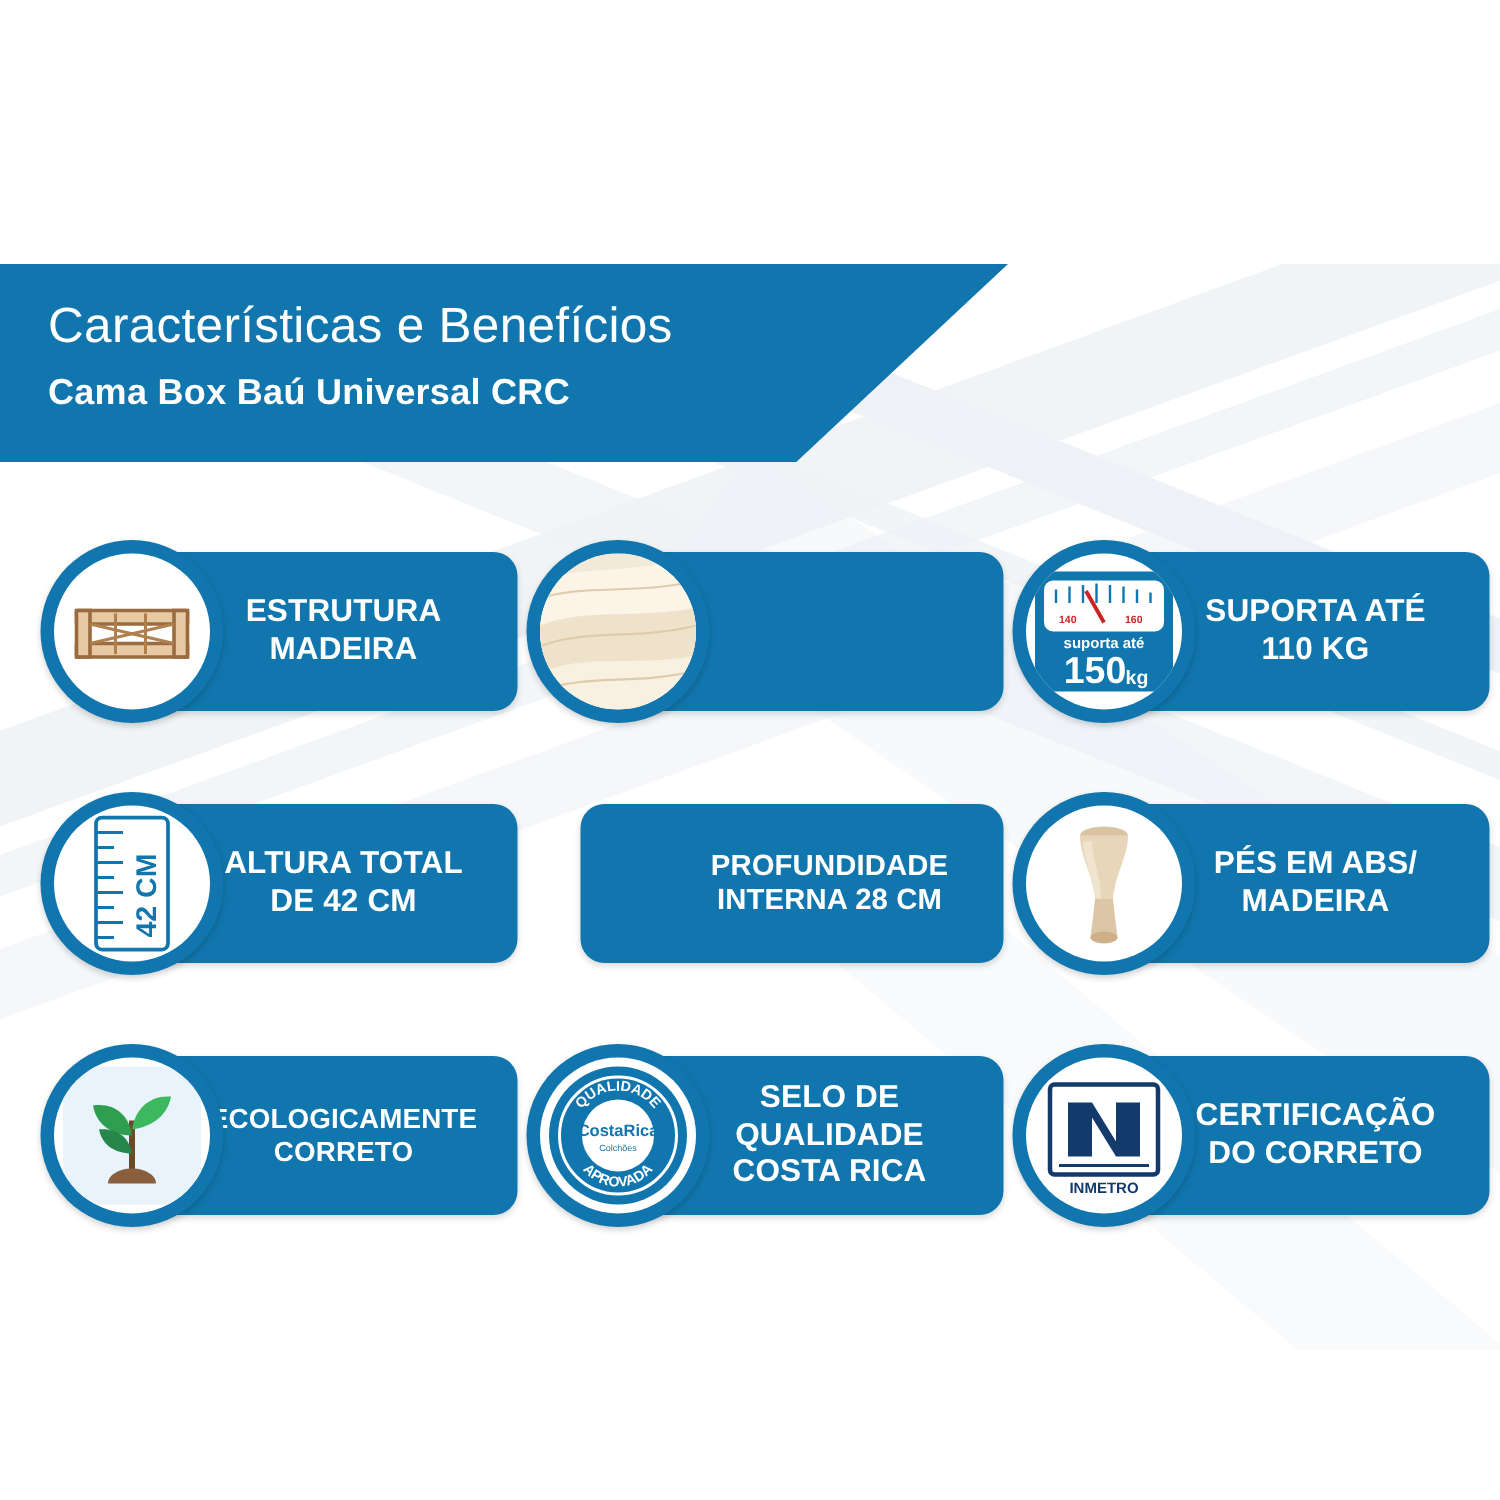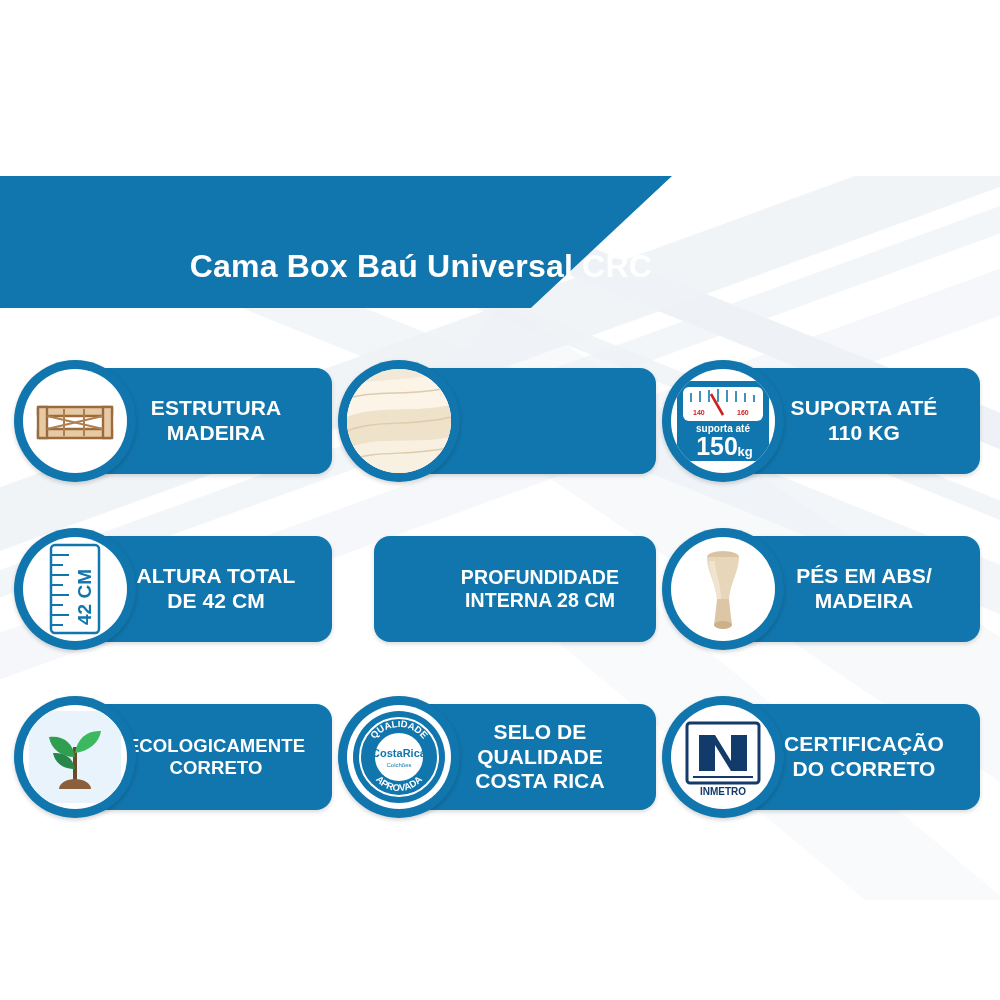--- a/index.html
+++ b/index.html
@@ -26,28 +26,27 @@
     clip-path:polygon(0 0, 100% 0, 79% 100%, 0 100%);
     box-shadow:0 3px 6px rgba(0,0,0,.18);
   }
   .banner-title{
     position:absolute;left:32px;top:198px;width:620px;
     color:#ffffff;font-size:33px;font-weight:400;letter-spacing:.2px;
     white-space:nowrap;
   }
   .banner-sub{
     position:absolute;left:32px;top:248px;width:620px;
-    color:#ffffff;font-size:32px;font-weight:700;letter-spacing:.2px;
+    color:#ffffff;font-size:24px;font-weight:700;letter-spacing:.2px;
     white-space:nowrap;
-    text-align:right;
   }
 
   
   .grid{
-    position:absolute;left:0;top:360px;width:798px;height:460px;
+    position:absolute;left:13px;top:360px;width:798px;height:460px;
   }
   .cell{
     position:absolute;width:318px;height:124px;
   }
   .pill{
     position:absolute;left:36px;top:8px;width:282px;height:106px;
     background:#1176ad;border-radius:16px;
     box-shadow:0 2px 4px rgba(0,0,0,.15);
   }
   .pill-text{
@@ -94,20 +93,21 @@
     <div class="streak" style="left:-220px;top:650px;width:1500px;height:26px;transform:rotate(-20deg);opacity:.7;"></div>
     <div class="streak" style="left:-240px;top:720px;width:1500px;height:44px;transform:rotate(-20deg);opacity:.6;"></div>
     <div class="streak" style="left:-200px;top:330px;width:1500px;height:28px;transform:rotate(-14deg);opacity:.55;"></div>
     <div class="streak" style="left:500px;top:300px;width:900px;height:120px;transform:rotate(34deg);opacity:.45;"></div>
     <div class="streak" style="left:600px;top:560px;width:900px;height:90px;transform:rotate(40deg);opacity:.4;"></div>
   </div>
 
   <div class="top-fade"></div>
 
   <div class="banner"></div>
+  <div class="banner-title">Características e Benefícios</div>
   <div class="banner-sub">Cama Box Baú Universal CRC</div>
 
   <div class="grid">
 
     <div class="cell" style="left:14px;top:0px;">
       <div class="pill"></div>
       <div class="pill-text">
         <span>ESTRUTURA</span>
         <span>MADEIRA</span>
       </div>

